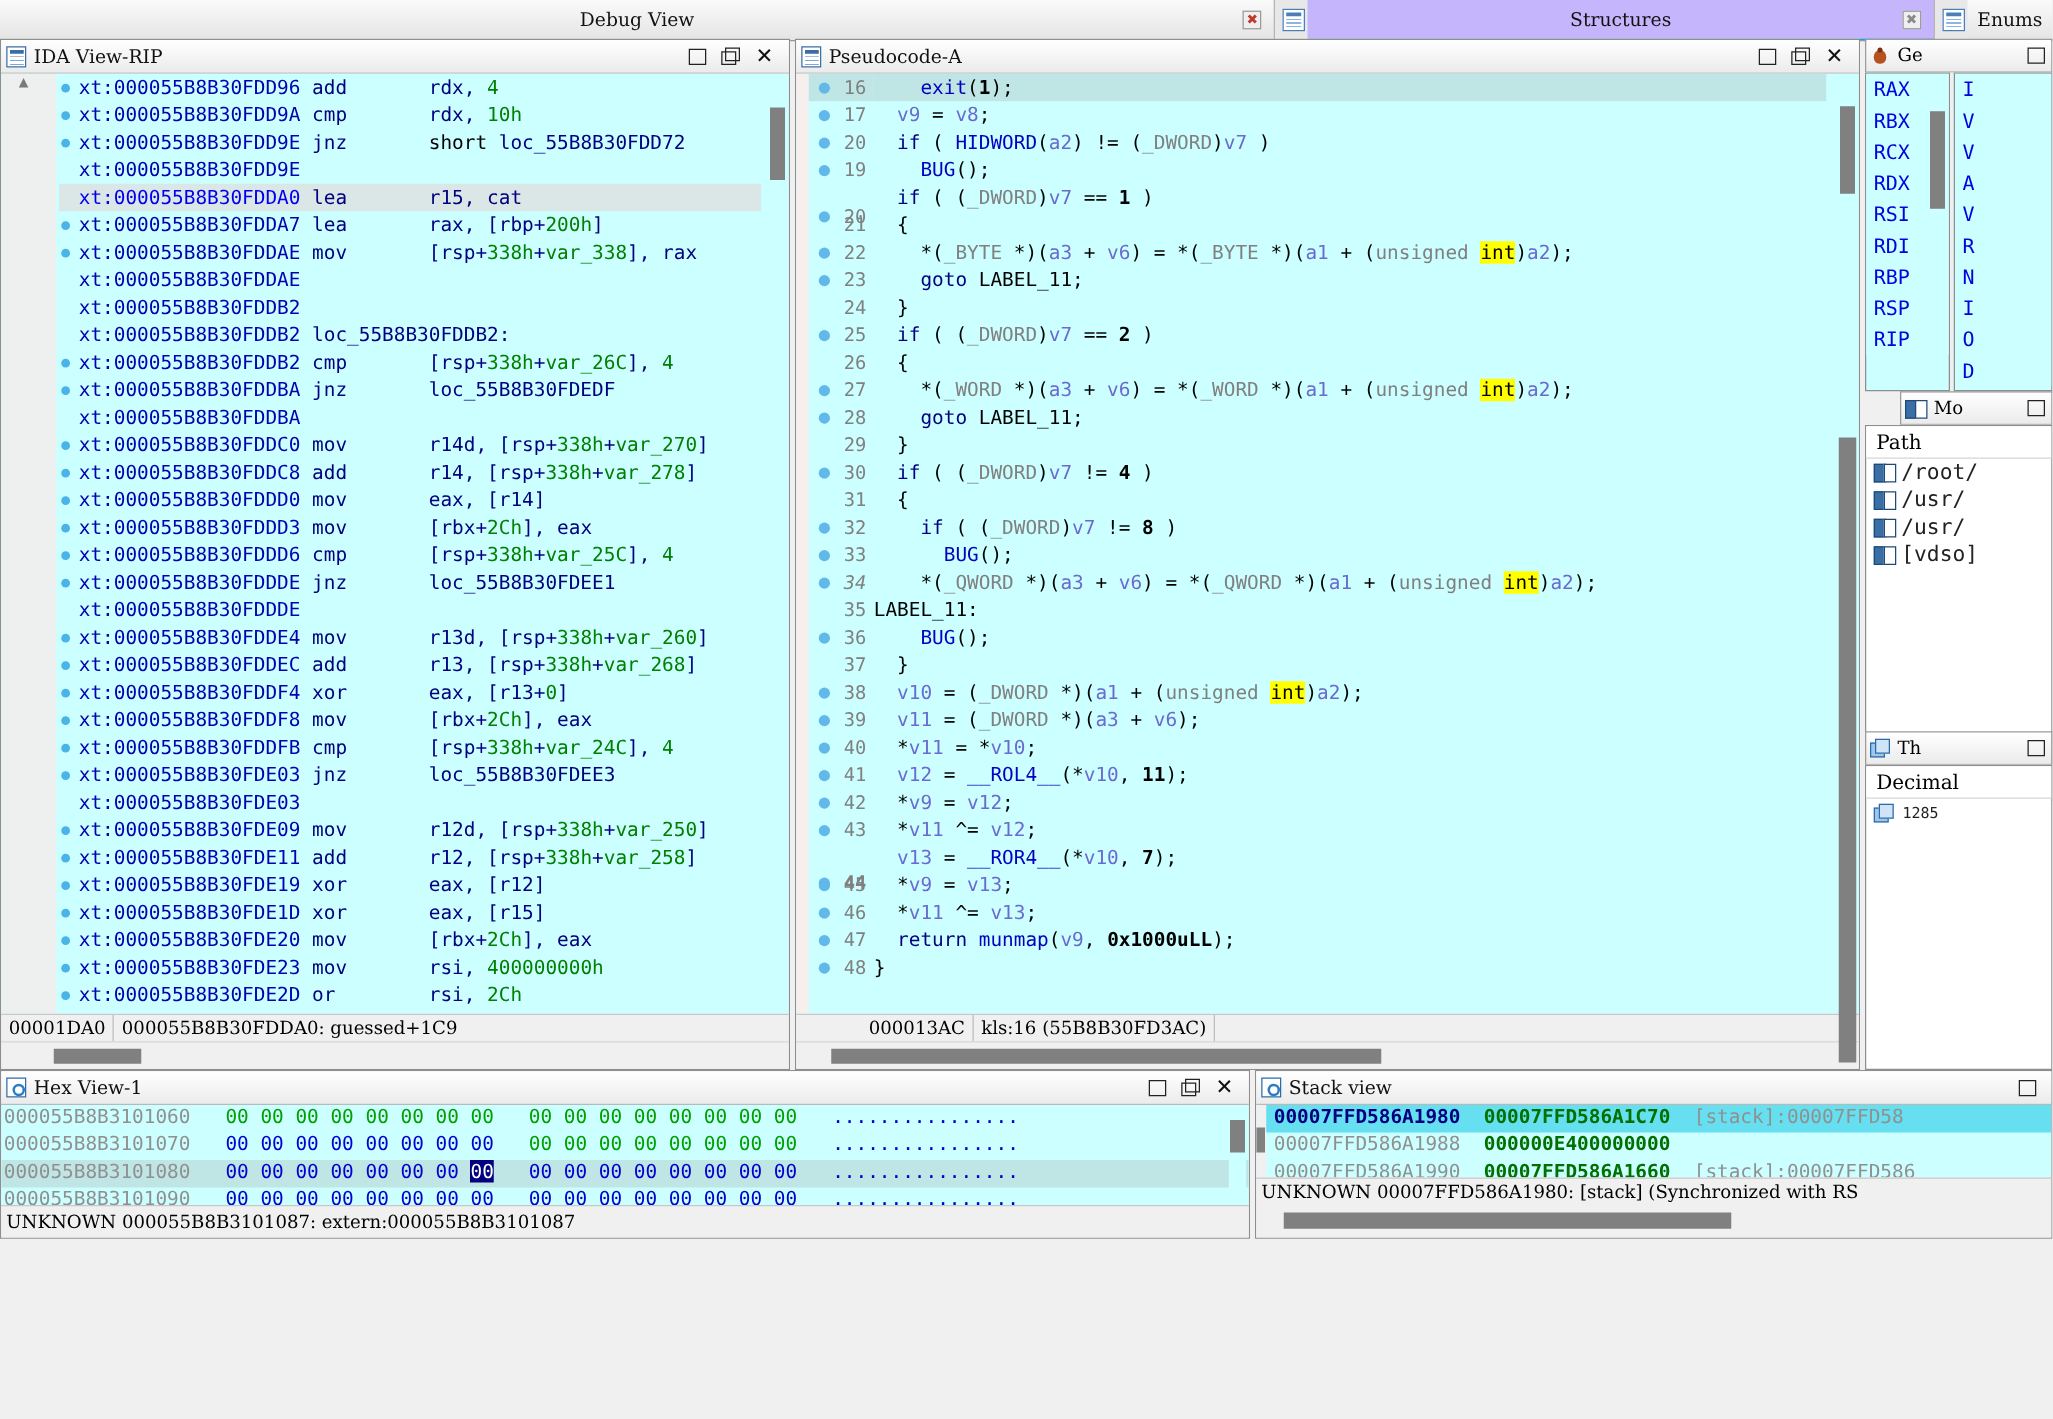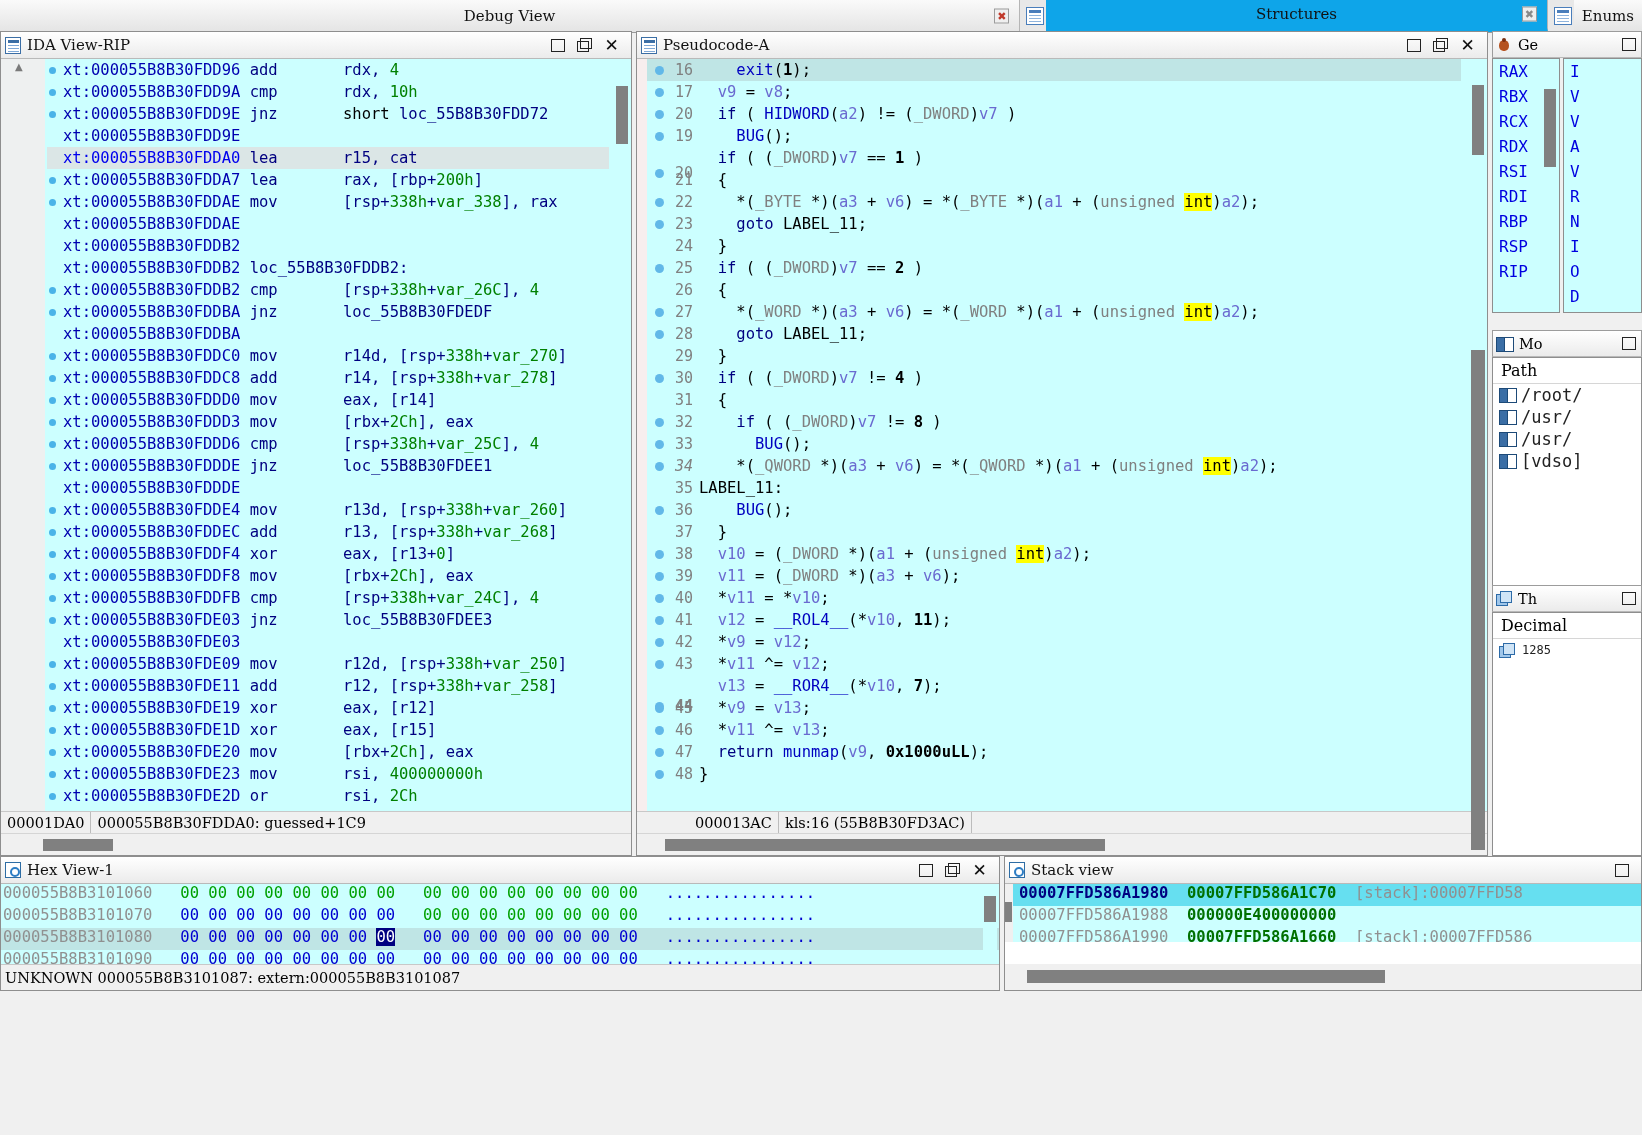--- a/index.html
+++ b/index.html
@@ -19,21 +19,21 @@
     border-bottom:1px solid #9a9a9a;
     display:flex; align-items:stretch;
   }
   .tab {
     display:flex; align-items:center; justify-content:center;
     position:relative;
     font-family:"DejaVu Serif", serif; font-size:15px; color:#111;
     border-right:1px solid #b5b5b5;
     background:linear-gradient(#fafafa,#e4e4e4);
   }
-  .tab.active { background:#0ea5e9; border-bottom:4px solid #0ea5e9; }
+  .tab.active { background:#c4b5fd; border-bottom:1px solid #0ea5e9; }
   .tab-label { padding:0 8px; }
   .tab-close {
     position:absolute; right:10px; top:50%; transform:translateY(-50%);
     width:15px; height:15px; line-height:13px; text-align:center;
     font-family:"DejaVu Sans", sans-serif; font-size:11px; font-weight:bold;
     border:1px solid #9b9b9b; background:#efefef; color:#c0392b;
   }
   .tab-close.muted { color:#8a8a8a; }
   .tab-icon {
     width:18px; height:18px; margin-left:6px; margin-right:2px;
@@ -471,21 +471,21 @@
             <div class="regrow">R</div>
             <div class="regrow">N</div>
             <div class="regrow">I</div>
             <div class="regrow">O</div>
             <div class="regrow">D</div>
           </div>
       </div>
     </div>
   </div>
 
-  <div style="position:absolute; left:1492px; top:330px; width:150px; height:328px;">
+  <div style="position:absolute; left:1492px; top:313px; width:150px; height:328px;padding-left:28px;">
     <div class="rc-tab">
       <span class="mod-icon"></span>
       <span style="margin-left:6px;">Mo</span>
       <span class="wb wb-min" style="margin-left:auto;margin-right:2px;"></span>
     </div>
     <div style="position:absolute; left:0; top:27px; width:150px; bottom:0; border:1px solid #8e8e8e; background:#fff;">
       <div class="listhdr">Path</div>
       <div id="mod-rows">
           <div class="pathrow">
             <span class="mod-icon"></span>
@@ -563,19 +563,21 @@
     <div class="sv-body" style="bottom:48px;">
       <div style="position:absolute; left:0; top:0; width:8px; bottom:0; background:#f0f0f0;">
         <div style="position:absolute; left:0px; top:18px; width:7px; height:20px; background:#808080;"></div>
       </div>
       <div id="sv-rows" style="position:absolute; left:8px; right:0; top:0;">
           <div class="sv sel"><span class="sv-a">00007FFD586A1980</span>  <span class="sv-v">00007FFD586A1C70</span>  <span class="sv-c">[stack]:00007FFD58</span></div>
           <div class="sv"><span class="sv-ag">00007FFD586A1988</span>  <span class="sv-v">000000E400000000</span></div>
           <div class="sv"><span class="sv-ag">00007FFD586A1990</span>  <span class="sv-v">00007FFD586A1660</span>  <span class="sv-c">[stack]:00007FFD586</span></div>
         </div>
     </div>
+    <div style="position:absolute; left:0; right:0; bottom:26px; height:22px; background:#f0f0f0; border-top:1px solid #c8c8c8;
+                font-family:'DejaVu Serif',serif; font-size:14.5px; line-height:22px; padding-left:4px; white-space:nowrap;">UNKNOWN 00007FFD586A1980: [stack] (Synchronized with RS</div>
     <div style="position:absolute; left:0; right:0; bottom:0; height:26px; background:#f0f0f0;">
       <div style="position:absolute; left:22px; top:6px; width:358px; height:13px; background:#808080;"></div>
     </div>
   </div>
 
 
 </div>
 
 </body></html>

